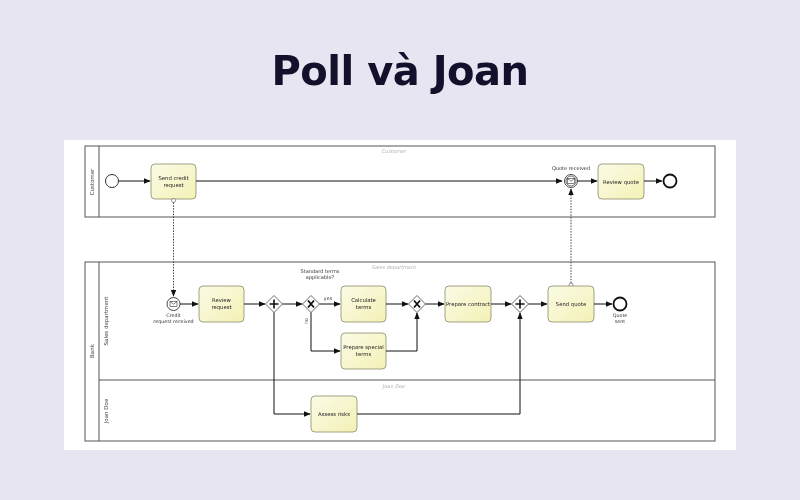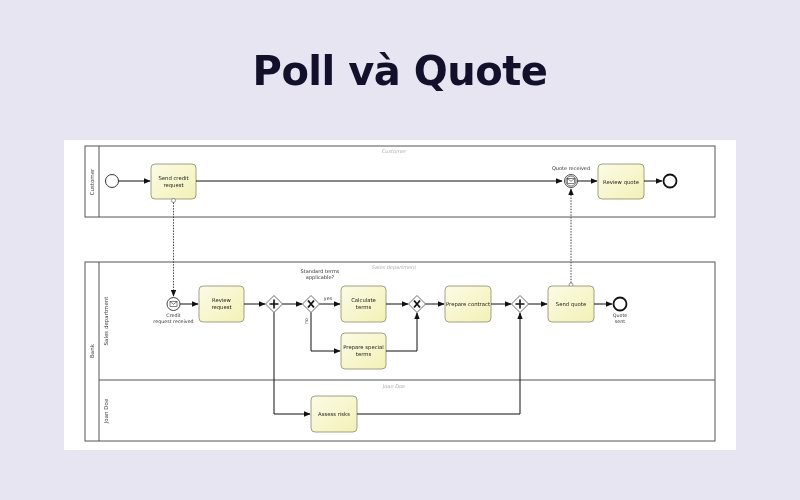--- a/index.html
+++ b/index.html
@@ -17,21 +17,21 @@
     }
     .canvas {
       position: absolute; left: 64px; top: 140px; width: 672px; height: 310px;
       background: #ffffff;
     }
     svg text { font-family: "DejaVu Sans", sans-serif; }
   </style>
 </head>
 <body>
 
-<div class="page-title">Poll và Quote</div>
+<div class="page-title">Poll và Joan</div>
 
 <div class="canvas">
   <svg width="672" height="310" viewBox="0 0 672 310" xmlns="http://www.w3.org/2000/svg">
     <defs>
       <linearGradient id="taskGrad" x1="0" y1="0" x2="1" y2="1">
         <stop offset="0" stop-color="#fbfbe6"></stop>
         <stop offset="1" stop-color="#f3f1b6"></stop>
       </linearGradient>
       <marker id="arr" viewBox="0 0 10 10" refX="9" refY="5" markerWidth="7" markerHeight="7" orient="auto-start-reverse">
         <path d="M0,1 L10,5 L0,9 z" fill="#111"></path>

